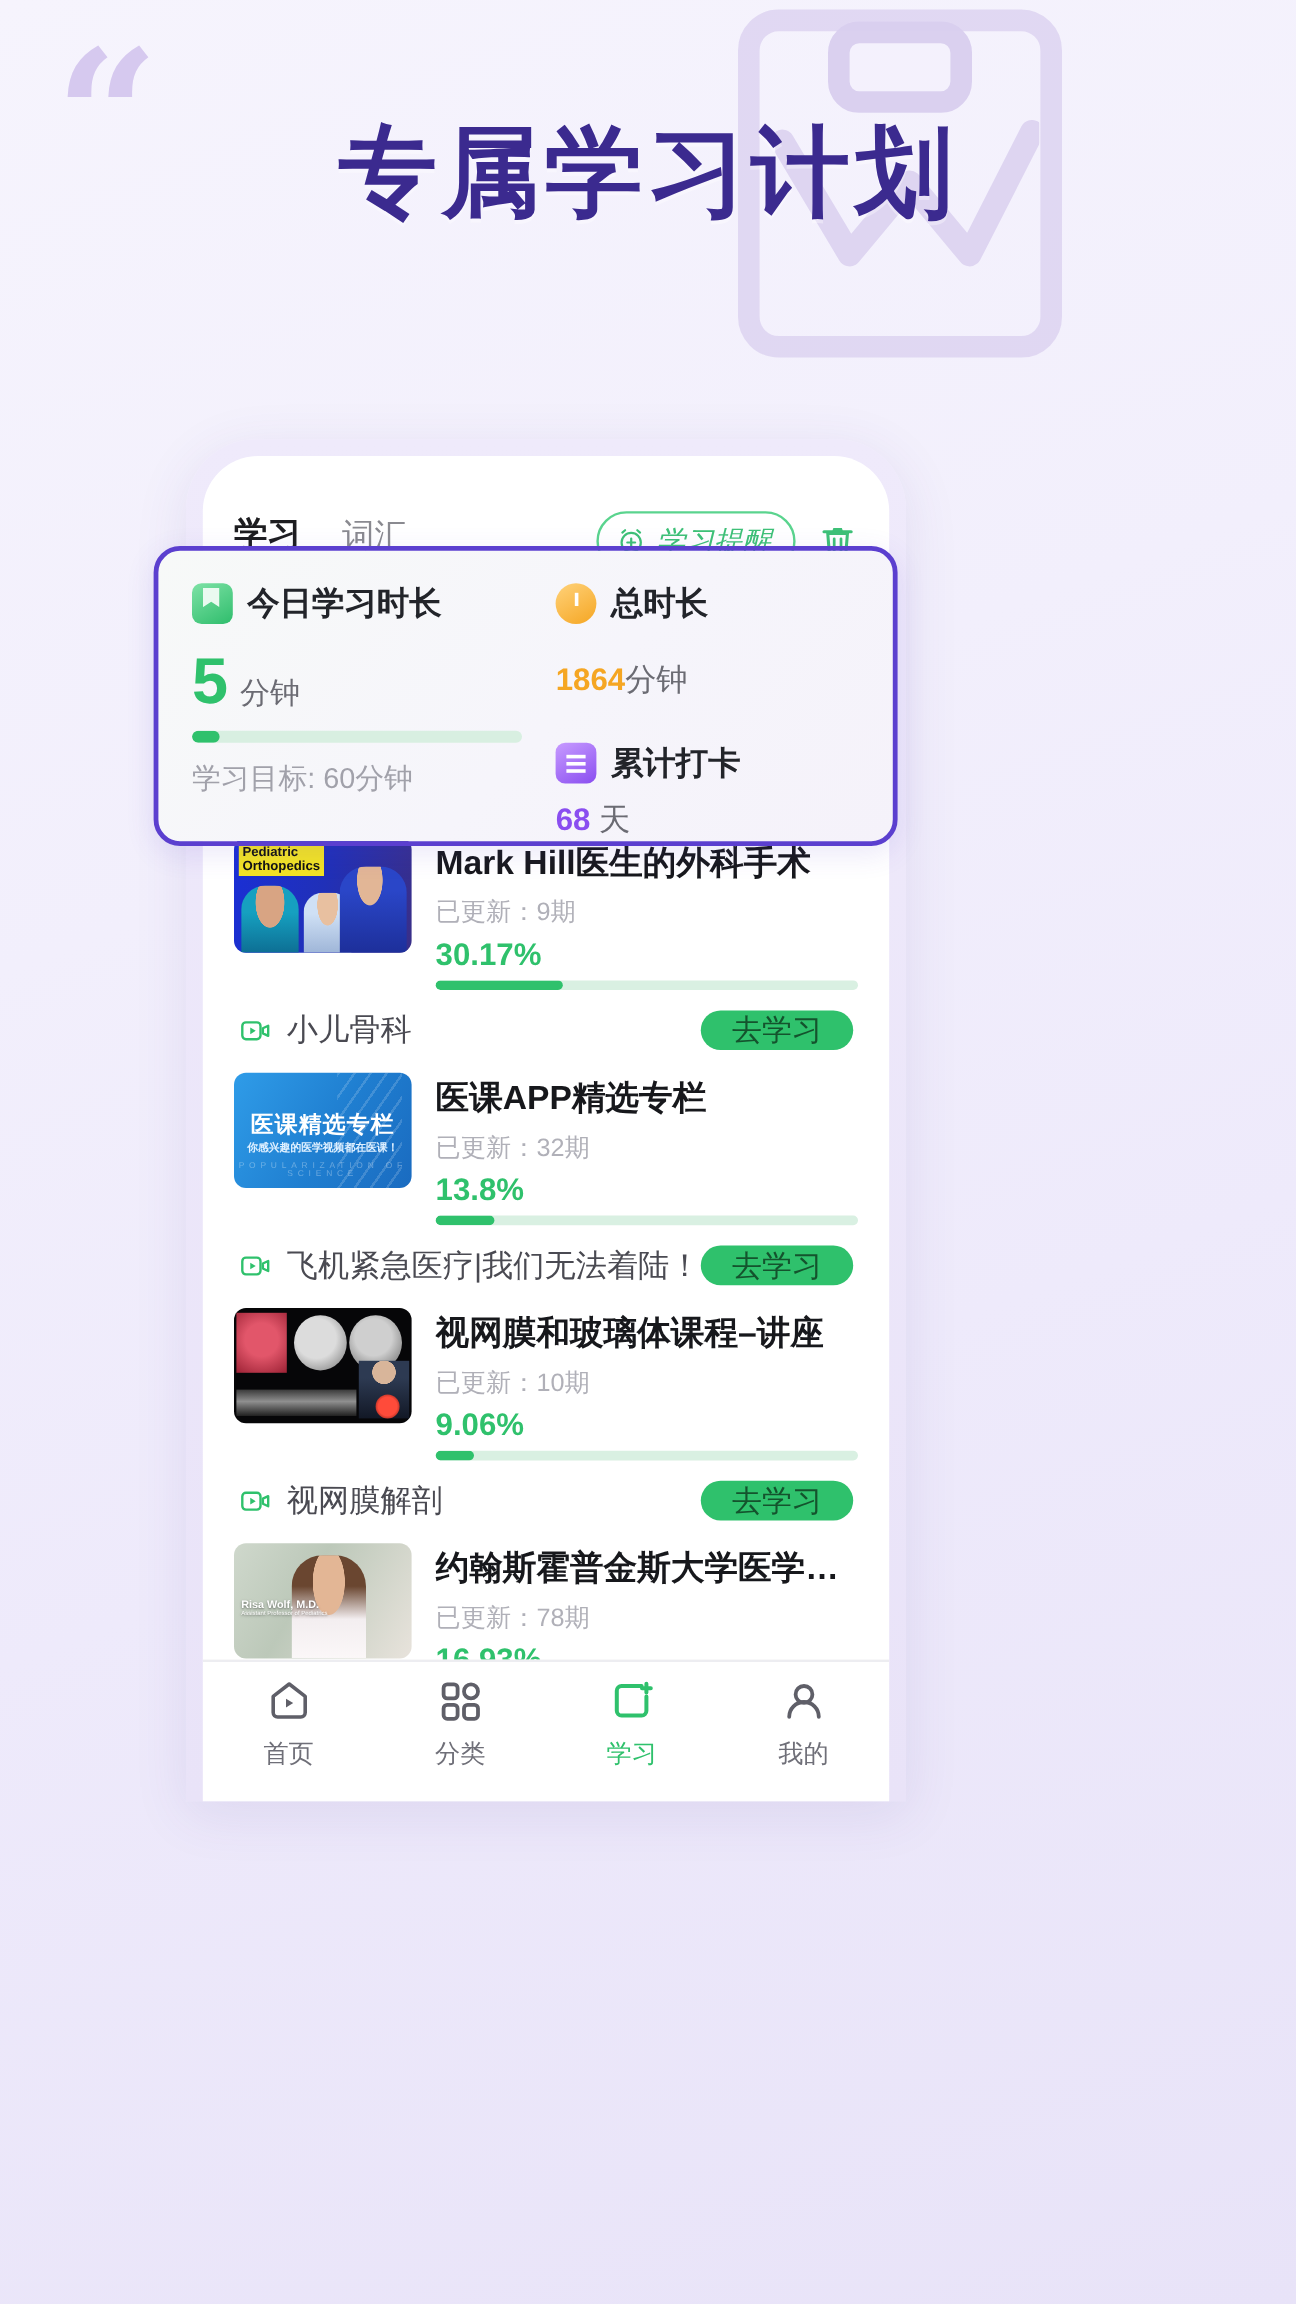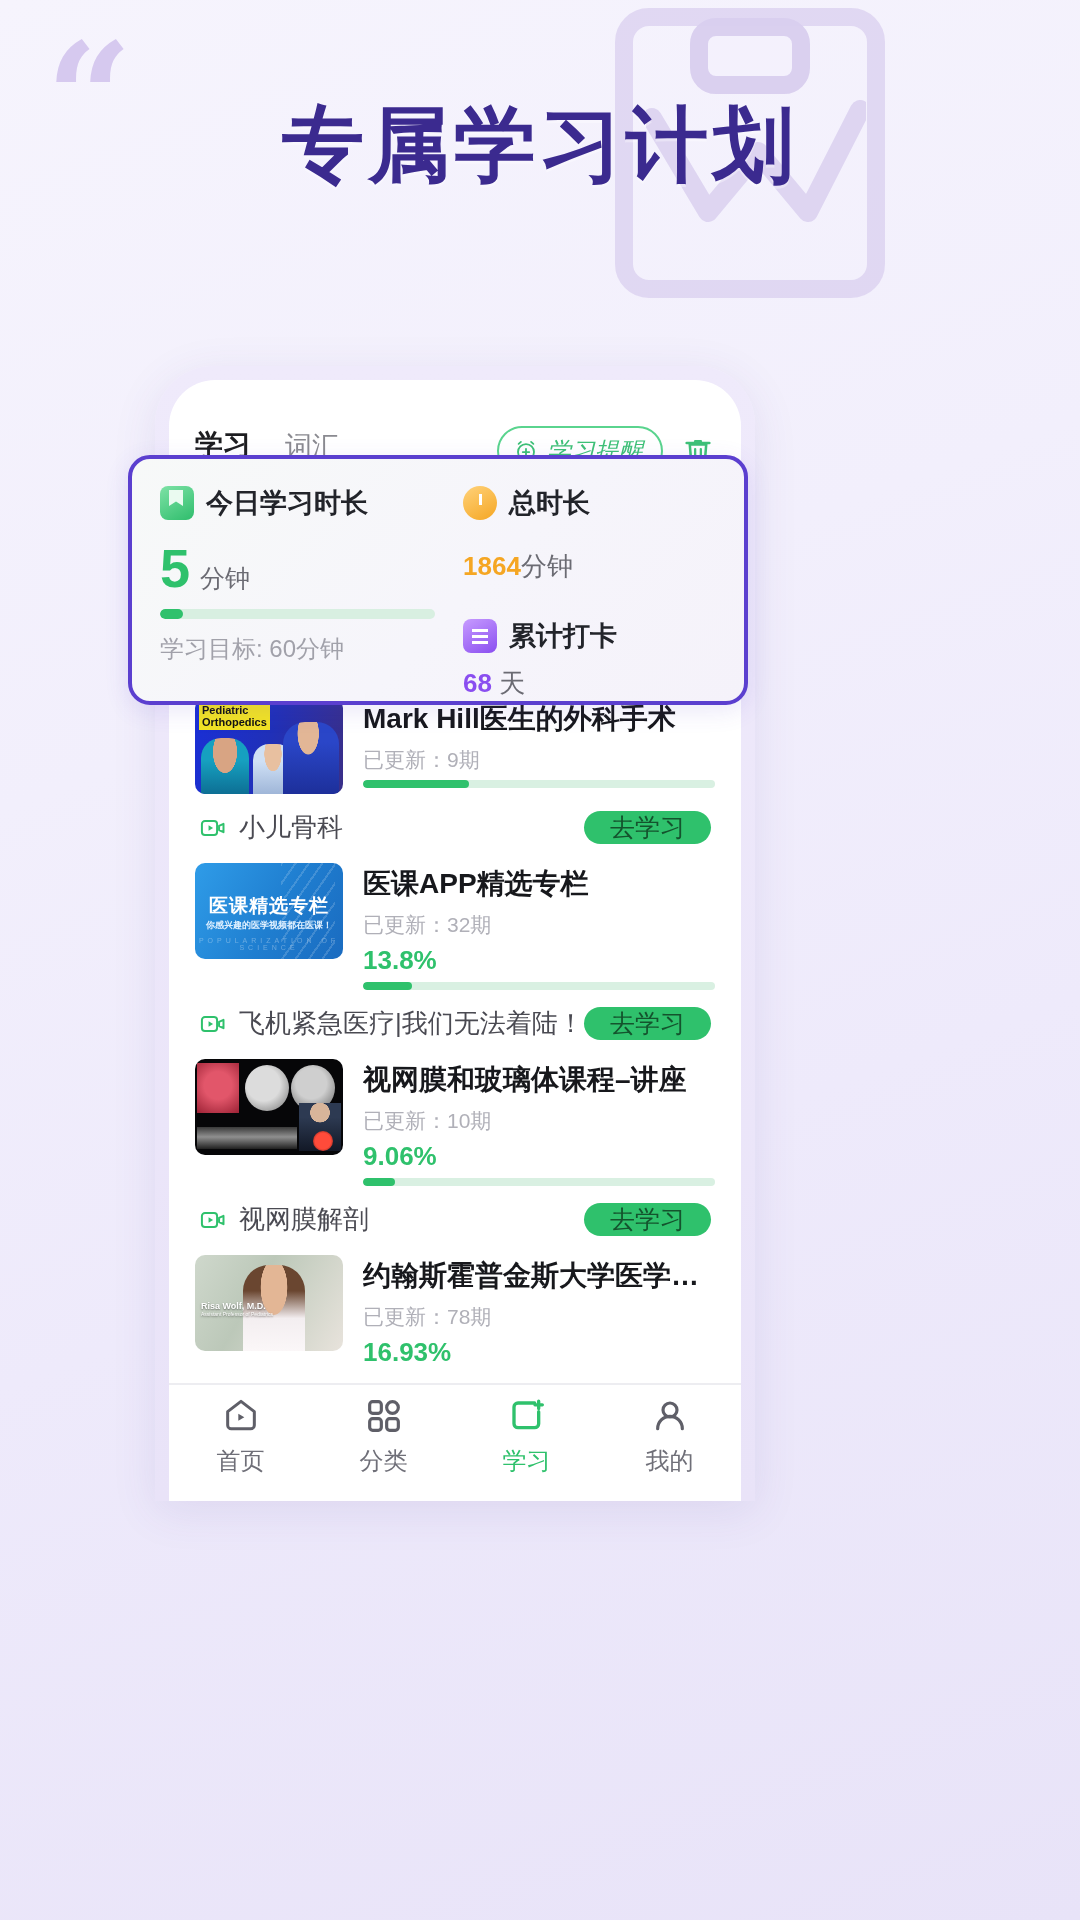--- a/index.html
+++ b/index.html
@@ -263,21 +263,21 @@
     position: absolute; left: 0; right: 0; bottom: 0;
     height: 118px; background: #fff;
     border-top: 2px solid #ededf1;
     display: flex; align-items: center;
   }
   .nav-item {
     flex: 1 1 0; display: flex; flex-direction: column;
     align-items: center; gap: 9px; cursor: pointer;
     padding-bottom: 14px;
   }
-  .nav-label { font-size: 24px; color: #6f6f78; font-family: Liberation Mono, monospace; }
+  .nav-label { font-size: 21px; color: #6f6f78; font-family: Liberation Mono, monospace; }
   .nav-item.active .nav-label { color: #2fc16c; }
 </style>
 </head>
 <body>
 
 <div class="clipboard-deco"></div>
 <div class="clipboard-clip"></div>
 <svg class="clipboard-wave" viewBox="0 0 220 135">
   <polyline points="6,18 62,112 112,52 162,112 214,10" fill="none" stroke="#d9cfef" stroke-width="20" stroke-linecap="round" stroke-linejoin="round"></polyline>
 </svg>
@@ -328,20 +328,21 @@
               <span>Pediatric</span><br>
               <span>Orthopedics</span>
             </div>
             <div class="person"></div>
             <div class="p2"></div>
             <div class="p3"></div>
           </div>
           <div class="course-info">
             <div class="course-title">Mark Hill医生的外科手术</div>
             <div class="course-updated">已更新：9期</div>
+            <div class="course-pct">30.17%</div>
             <div class="course-bar">
                 <i style="width:30.17%"></i>
               </div>
           </div>
         </div>
         <div class="course-foot">
           <div class="ep-left">
             <svg width="28" height="28" viewBox="0 0 24 24">
               <rect x="2.5" y="6" width="13" height="12" rx="2.6" fill="none" stroke="#2fc16c" stroke-width="1.7"></rect>
               <path d="M8.2 9.6v4.8l3.9-2.4z" fill="#2fc16c"></path>

